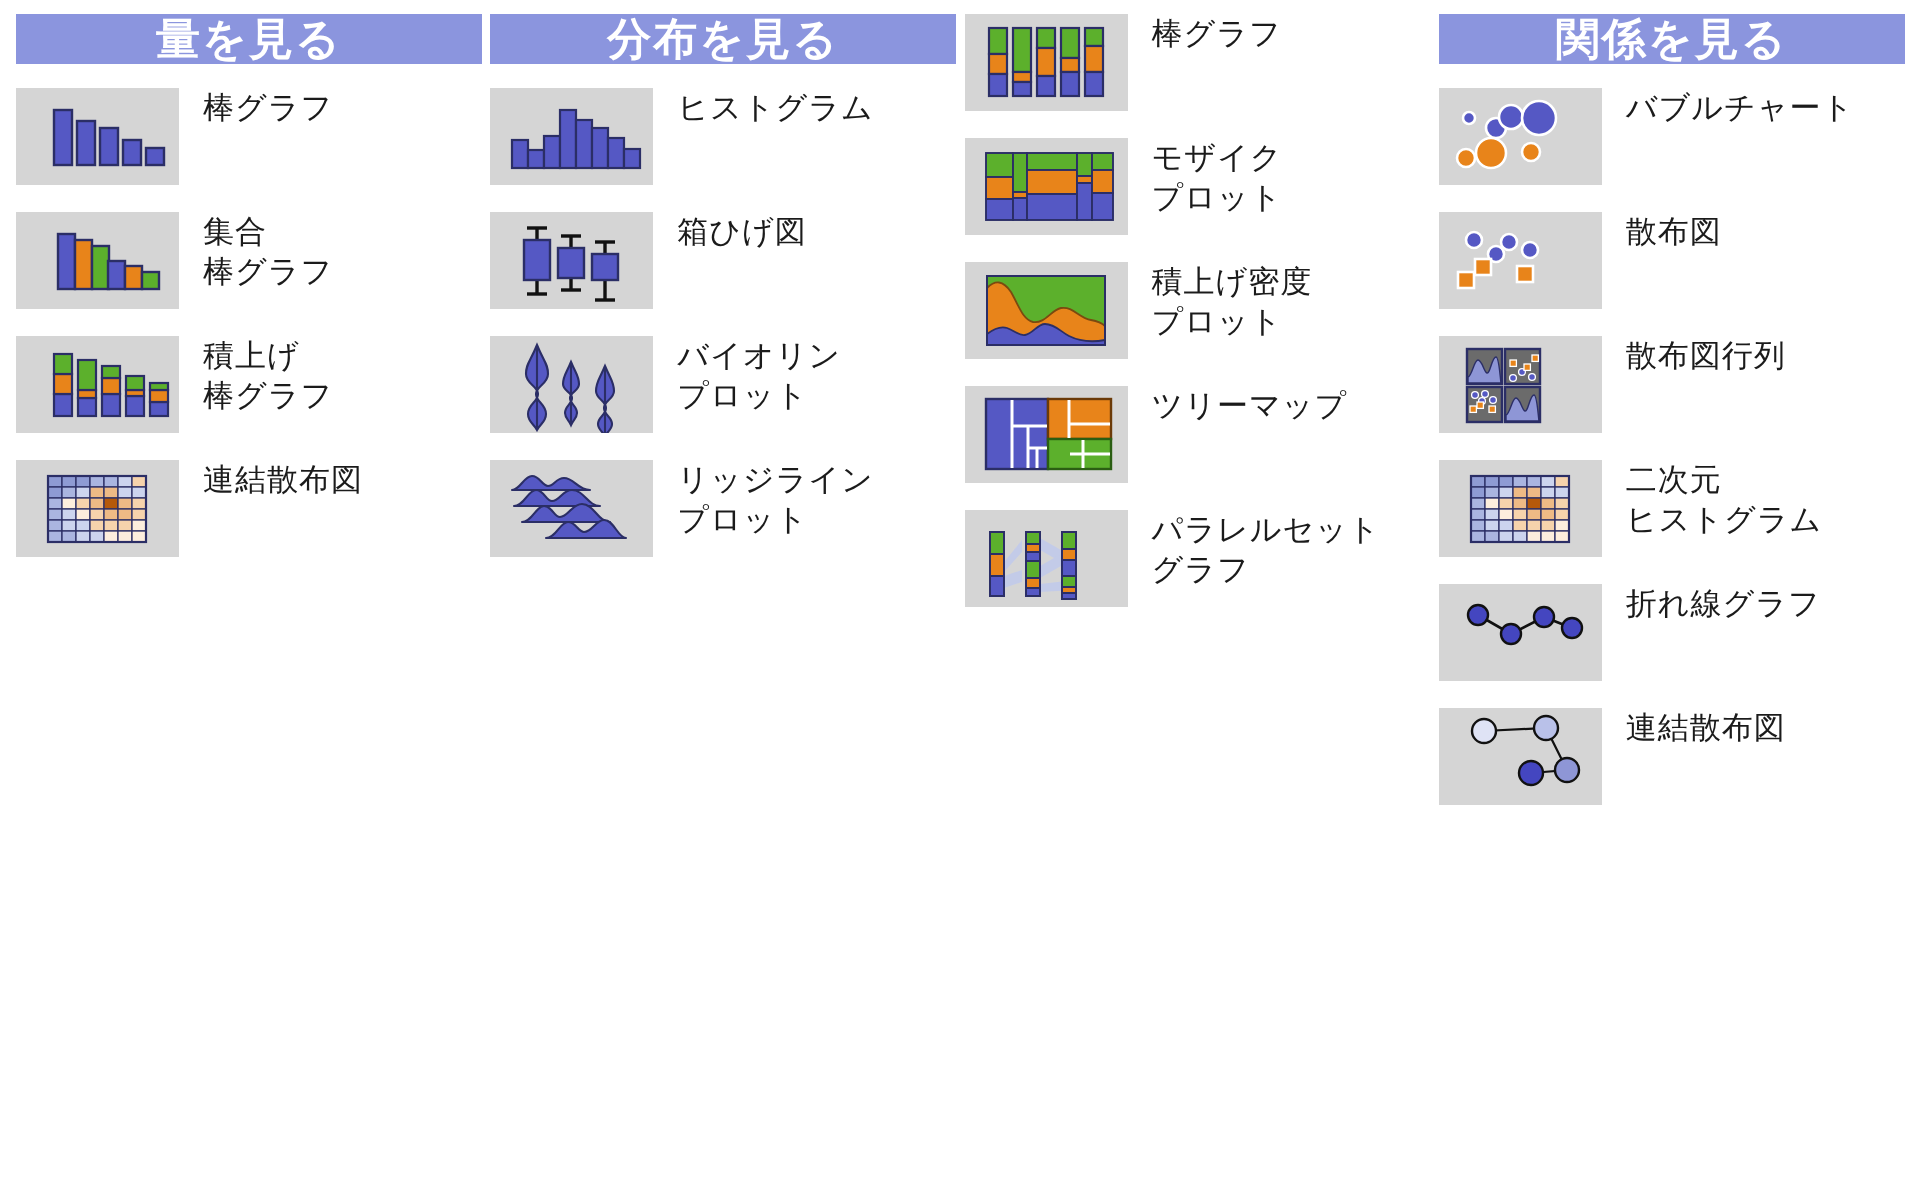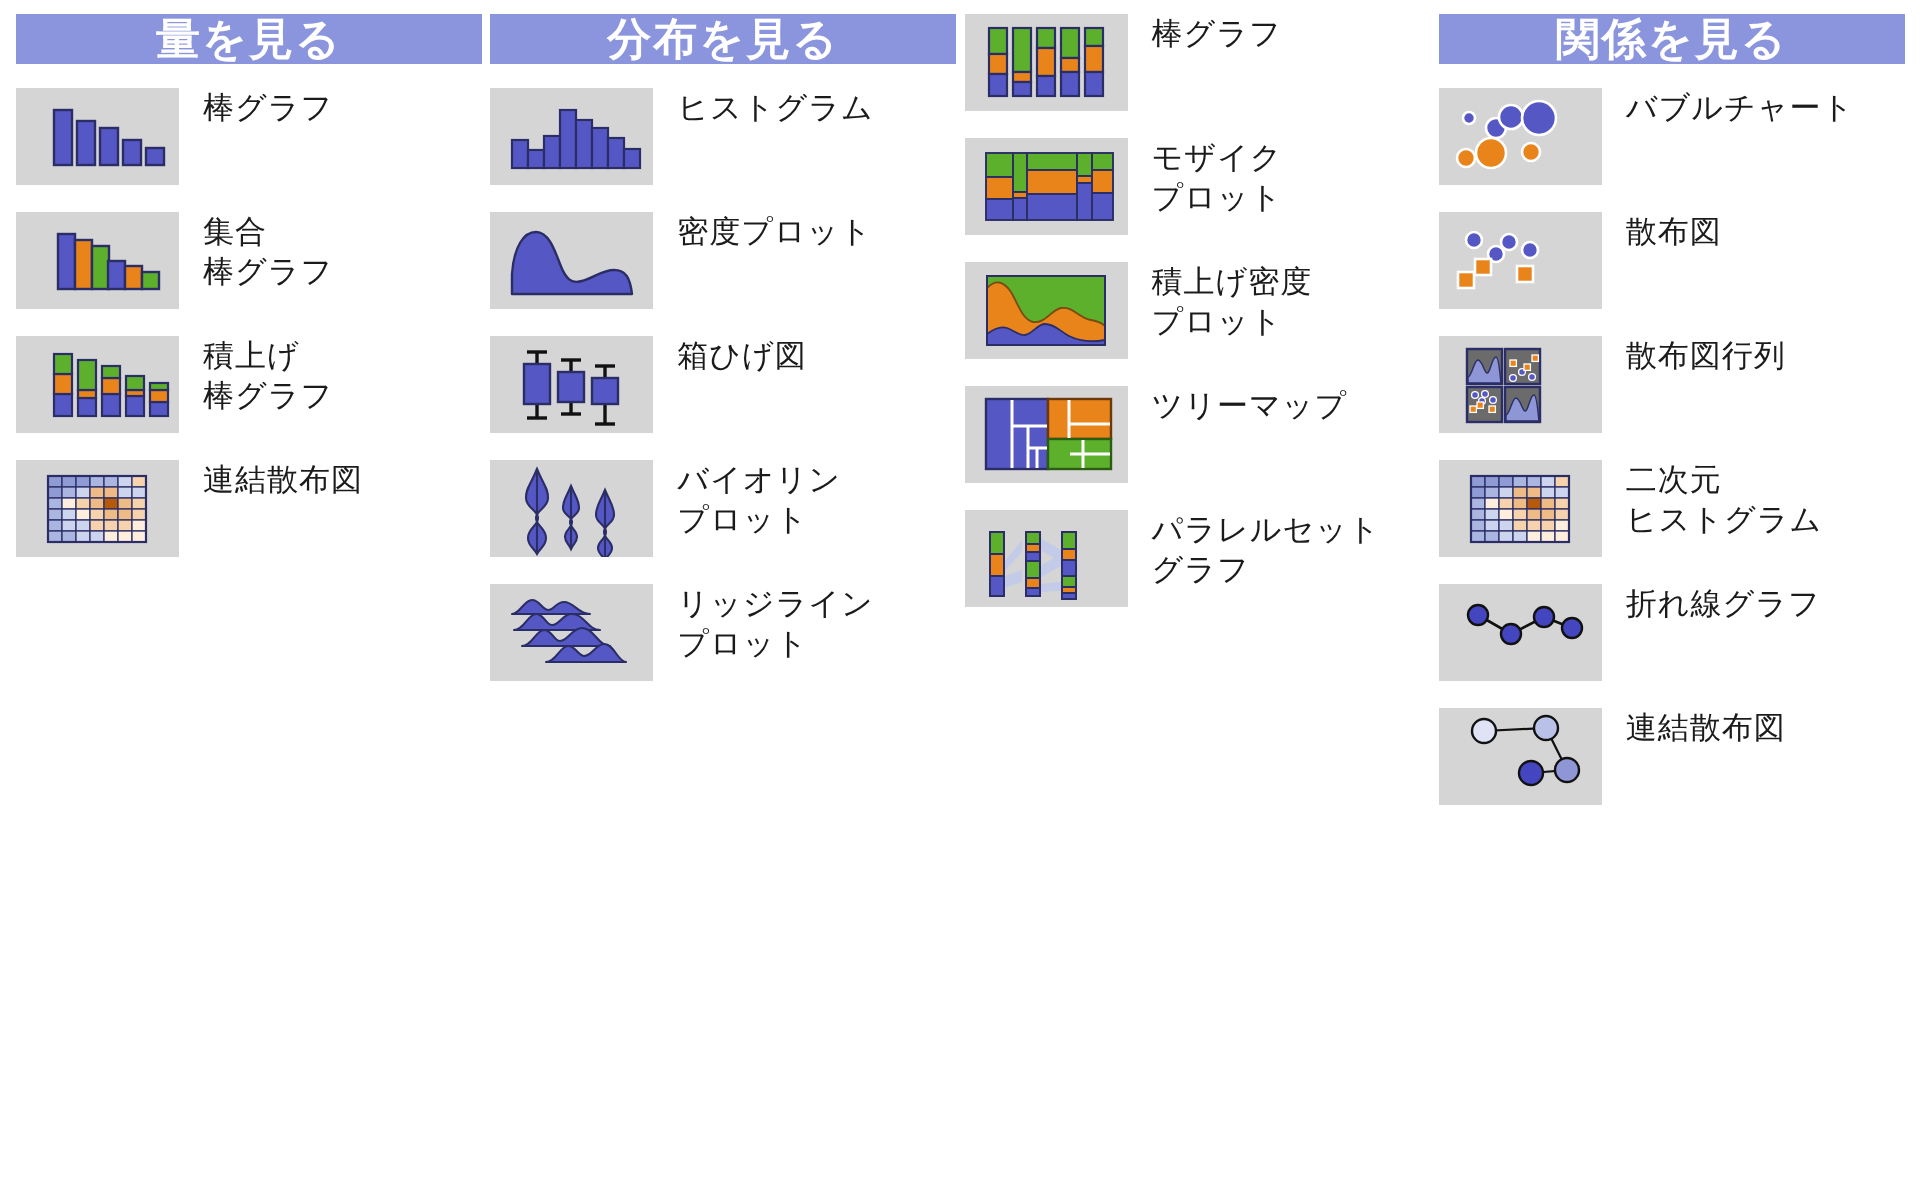--- a/index.html
+++ b/index.html
@@ -150,28 +150,20 @@
             <rect x="86" y="32" width="16" height="48"></rect>
             <rect x="102" y="40" width="16" height="40"></rect>
             <rect x="118" y="50" width="16" height="30"></rect>
             <rect x="134" y="61" width="16" height="19"></rect>
           </g>
         </svg>
       </div>
       <div class="label">ヒストグラム</div>
     </div>
 
-    <div class="row">
-      <div class="thumb">
-        <svg viewBox="0 0 163 97">
-          <path d="M22,82 L22,62 C24,34 34,20 46,20 C58,20 64,36 70,52 C76,68 82,72 92,69 C104,66 112,58 124,58 C136,58 140,66 142,82 Z" fill="#5558c4" stroke="#2b2e66" stroke-width="2.4" stroke-linejoin="round"></path>
-        </svg>
-      </div>
-      <div class="label">密度プロット</div>
-    </div>
 
     <div class="row">
       <div class="thumb">
         <svg viewBox="0 0 163 97">
           <g stroke="#111" stroke-width="3.4" stroke-linecap="butt">
             <line x1="47" y1="16" x2="47" y2="28"></line>
                 <line x1="37" y1="16" x2="57" y2="16"></line>
             <line x1="47" y1="68" x2="47" y2="82"></line>
                 <line x1="37" y1="82" x2="57" y2="82"></line>
             <line x1="81" y1="24" x2="81" y2="36"></line>

